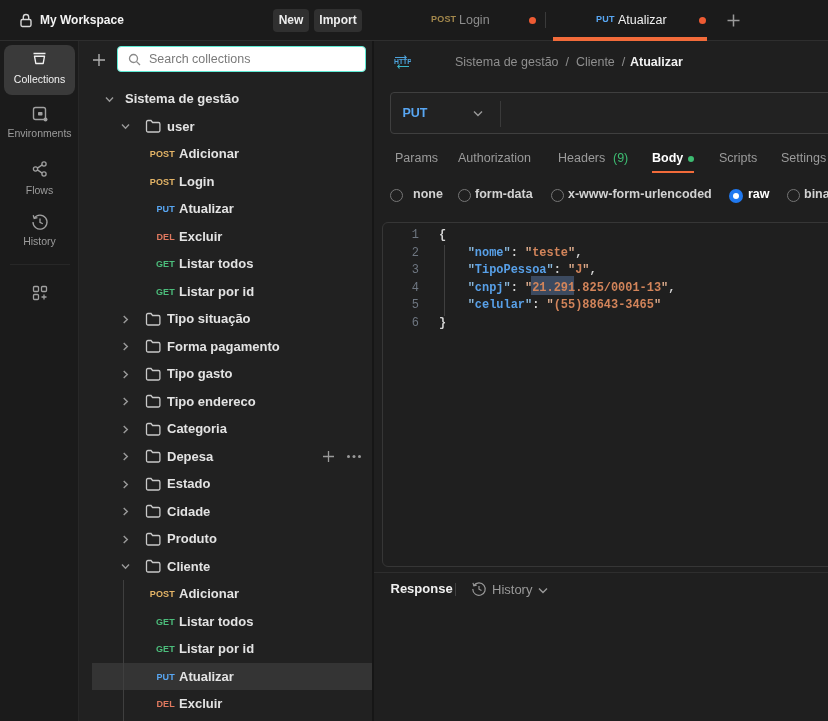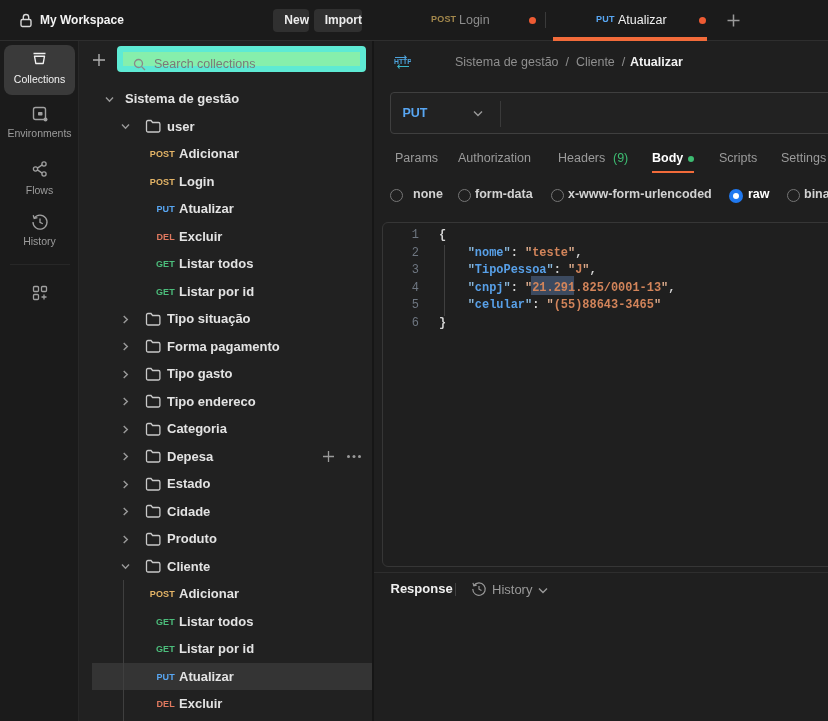--- a/index.html
+++ b/index.html
@@ -8,39 +8,39 @@
   #app { position:relative; width:828px; height:721px; overflow:hidden; }
   .abs { position:absolute; }
 
   
   #topbar { position:absolute; left:0; top:0; width:828px; height:41px;
     background:#1b1b1b; border-bottom:1px solid #2e2e2e; }
   #topbar .ws-name { position:absolute; left:40px; top:13px; font-size:12px;
     font-weight:bold; color:#f3f3f3; }
   .tbtn { position:absolute; top:9px; height:23px; background:#303030;
     border-radius:4px; color:#ededed; font-size:12px; font-weight:bold;
-    line-height:23px; text-align:right; }
+    line-height:23px; text-align:center; }
 
   
   .tab-sep { position:absolute; top:12px; width:1px; height:16px; background:#3a3a3a; }
   .reqdot { position:absolute; top:16.5px; width:7px; height:7px; border-radius:50%;
     background:#ee5b33; }
   .tab-underline { position:absolute; top:37px; height:4px; background:#f26b3a; }
 
   
   #strip { position:absolute; left:0; top:41px; width:79px; height:680px;
     background:#1b1b1b; border-right:1px solid #282828; }
   .strip-label { position:absolute; width:79px; text-align:center; font-size:10.5px;
     color:#9c9c9c; }
 
   
   #sidebar { position:absolute; left:80px; top:41px; width:292px; height:680px;
     background:#212121; }
   #searchbox { position:absolute; left:37px; top:5px; width:249px; height:26px;
-    background:#86efac; border:6px solid #5eead4; border-radius:4px; }
+    background:#ffffff; border:1px solid #5eead4; border-radius:4px; }
   #searchbox span { position:absolute; left:31px; top:5px; font-size:12.5px; color:#7a7a7a; }
 
   .row { position:absolute; left:12px; width:292px; height:27.5px; }
   .row .nm { position:absolute; top:6px; font-size:13px; font-weight:bold; color:#e3e3e3; }
   .badge { position:absolute; top:9.2px; width:42px; text-align:right;
     font-size:9px; font-weight:bold; letter-spacing:0.2px; }
   .b-post { color:#e5b567; } .b-get { color:#4cbe7c; }
   .b-put { color:#58a6f2; } .b-del { color:#e0795f; }
   .chev { position:absolute; top:8.7px; }
 

